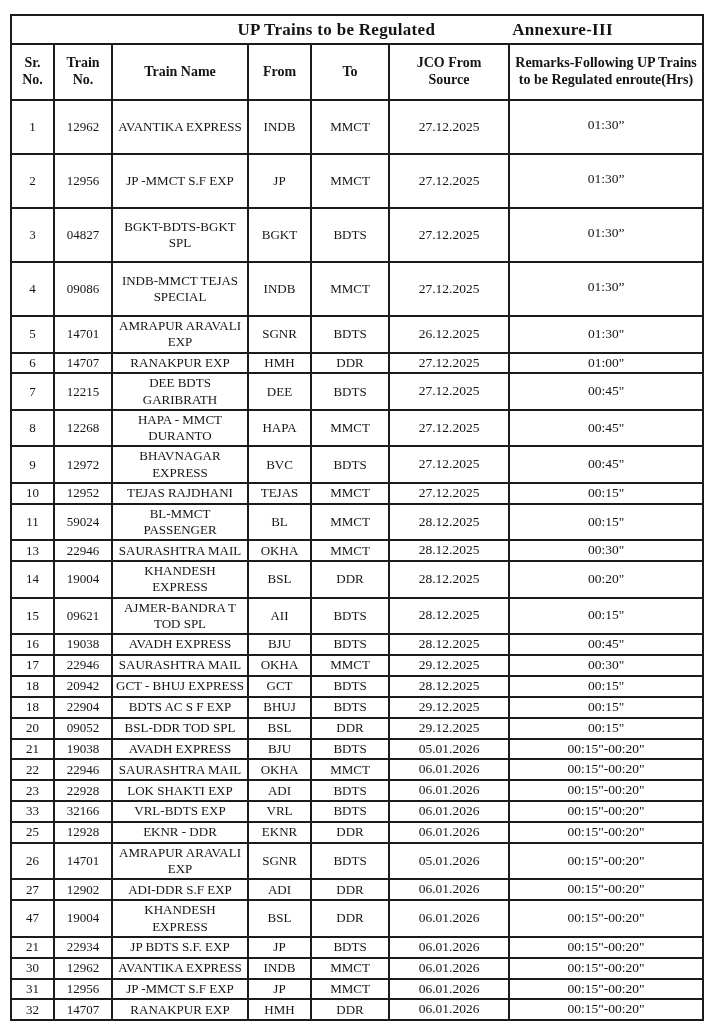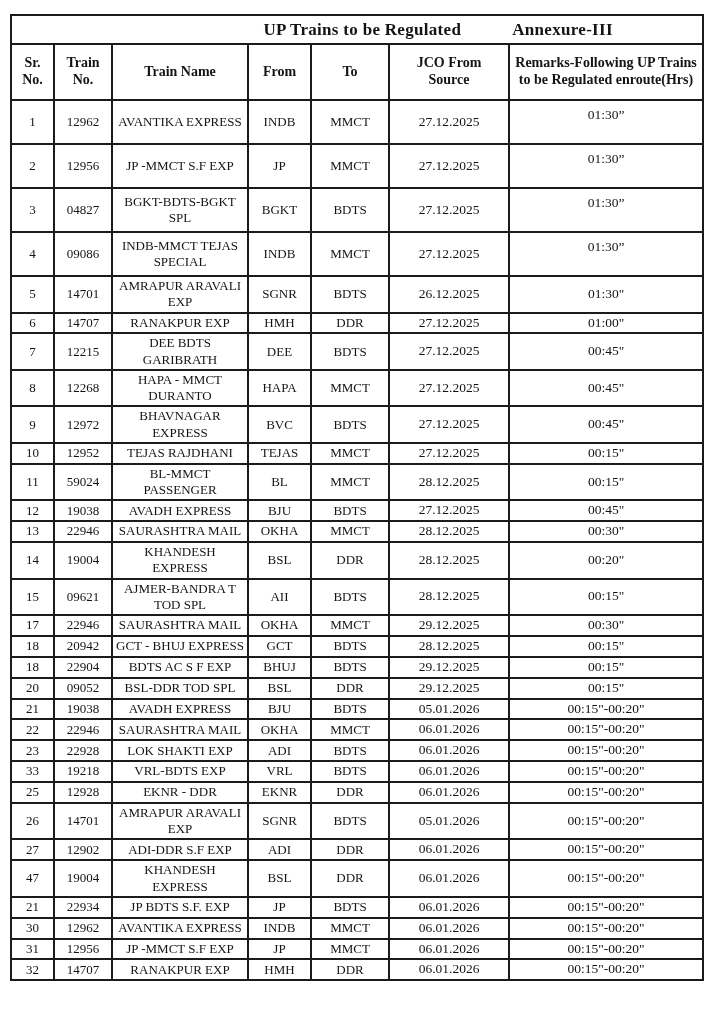--- a/index.html
+++ b/index.html
@@ -37,21 +37,20 @@
     font-weight: bold;
     padding: 1px 0;
   }
   .title-main {
     position: absolute;
     left: 47%;
     top: 50%;
     transform: translate(-50%, -50%);
     white-space: nowrap;
     letter-spacing: 0.3px;
-    margin-left: 26px;
   }
   .title-annex {
     position: absolute;
     left: 72.5%;
     top: 50%;
     transform: translateY(-50%);
     white-space: nowrap;
     letter-spacing: 0.3px;
   }
   
@@ -67,21 +66,21 @@
     font-size: 13px;
     line-height: 1.25;
     padding: 1px 2px;
   }
   tbody td.cell-jco,
   tbody td.cell-remarks {
     font-size: 13.5px;
   }
   
   tbody tr:nth-child(-n+4) td { height: 35px; }
-  tbody tr:nth-child(-n+4) td.cell-remarks { vertical-align: top; padding-top: 6px; border-radius: 10px; }
+  tbody tr:nth-child(-n+4) td.cell-remarks { vertical-align: top; padding-top: 16px; border-radius: 10px; }
 </style>
 </head>
 <body>
 
 <div class="page">
   <table class="trains">
     <colgroup>
       <col style="width:43px">
       <col style="width:58px">
       <col style="width:136px">
@@ -202,29 +201,20 @@
         <tr>
         <td class="cell-sr">11</td>
         <td class="cell-trainno">59024</td>
         <td class="cell-name">BL-MMCT PASSENGER</td>
         <td class="cell-from">BL</td>
         <td class="cell-to">MMCT</td>
         <td class="cell-jco">28.12.2025</td>
         <td class="cell-remarks">00:15"</td>
       </tr>
         <tr>
-        <td class="cell-sr">12</td>
-        <td class="cell-trainno">19038</td>
-        <td class="cell-name">AVADH EXPRESS</td>
-        <td class="cell-from">BJU</td>
-        <td class="cell-to">BDTS</td>
-        <td class="cell-jco">27.12.2025</td>
-        <td class="cell-remarks">00:45"</td>
-      </tr>
-        <tr>
         <td class="cell-sr">13</td>
         <td class="cell-trainno">22946</td>
         <td class="cell-name">SAURASHTRA MAIL</td>
         <td class="cell-from">OKHA</td>
         <td class="cell-to">MMCT</td>
         <td class="cell-jco">28.12.2025</td>
         <td class="cell-remarks">00:30"</td>
       </tr>
         <tr>
         <td class="cell-sr">14</td>
@@ -238,20 +228,29 @@
         <tr>
         <td class="cell-sr">15</td>
         <td class="cell-trainno">09621</td>
         <td class="cell-name">AJMER-BANDRA T TOD SPL</td>
         <td class="cell-from">AII</td>
         <td class="cell-to">BDTS</td>
         <td class="cell-jco">28.12.2025</td>
         <td class="cell-remarks">00:15"</td>
       </tr>
         <tr>
+        <td class="cell-sr">16</td>
+        <td class="cell-trainno">19038</td>
+        <td class="cell-name">AVADH EXPRESS</td>
+        <td class="cell-from">BJU</td>
+        <td class="cell-to">BDTS</td>
+        <td class="cell-jco">28.12.2025</td>
+        <td class="cell-remarks">00:45"</td>
+      </tr>
+        <tr>
         <td class="cell-sr">17</td>
         <td class="cell-trainno">22946</td>
         <td class="cell-name">SAURASHTRA MAIL</td>
         <td class="cell-from">OKHA</td>
         <td class="cell-to">MMCT</td>
         <td class="cell-jco">29.12.2025</td>
         <td class="cell-remarks">00:30"</td>
       </tr>
         <tr>
         <td class="cell-sr">18</td>
@@ -302,21 +301,21 @@
         <td class="cell-sr">23</td>
         <td class="cell-trainno">22928</td>
         <td class="cell-name">LOK SHAKTI EXP</td>
         <td class="cell-from">ADI</td>
         <td class="cell-to">BDTS</td>
         <td class="cell-jco">06.01.2026</td>
         <td class="cell-remarks">00:15"-00:20"</td>
       </tr>
         <tr>
         <td class="cell-sr">33</td>
-        <td class="cell-trainno">19218</td>
+        <td class="cell-trainno">32166</td>
         <td class="cell-name">VRL-BDTS EXP</td>
         <td class="cell-from">VRL</td>
         <td class="cell-to">BDTS</td>
         <td class="cell-jco">06.01.2026</td>
         <td class="cell-remarks">00:15"-00:20"</td>
       </tr>
         <tr>
         <td class="cell-sr">25</td>
         <td class="cell-trainno">12928</td>
         <td class="cell-name">EKNR - DDR</td>

